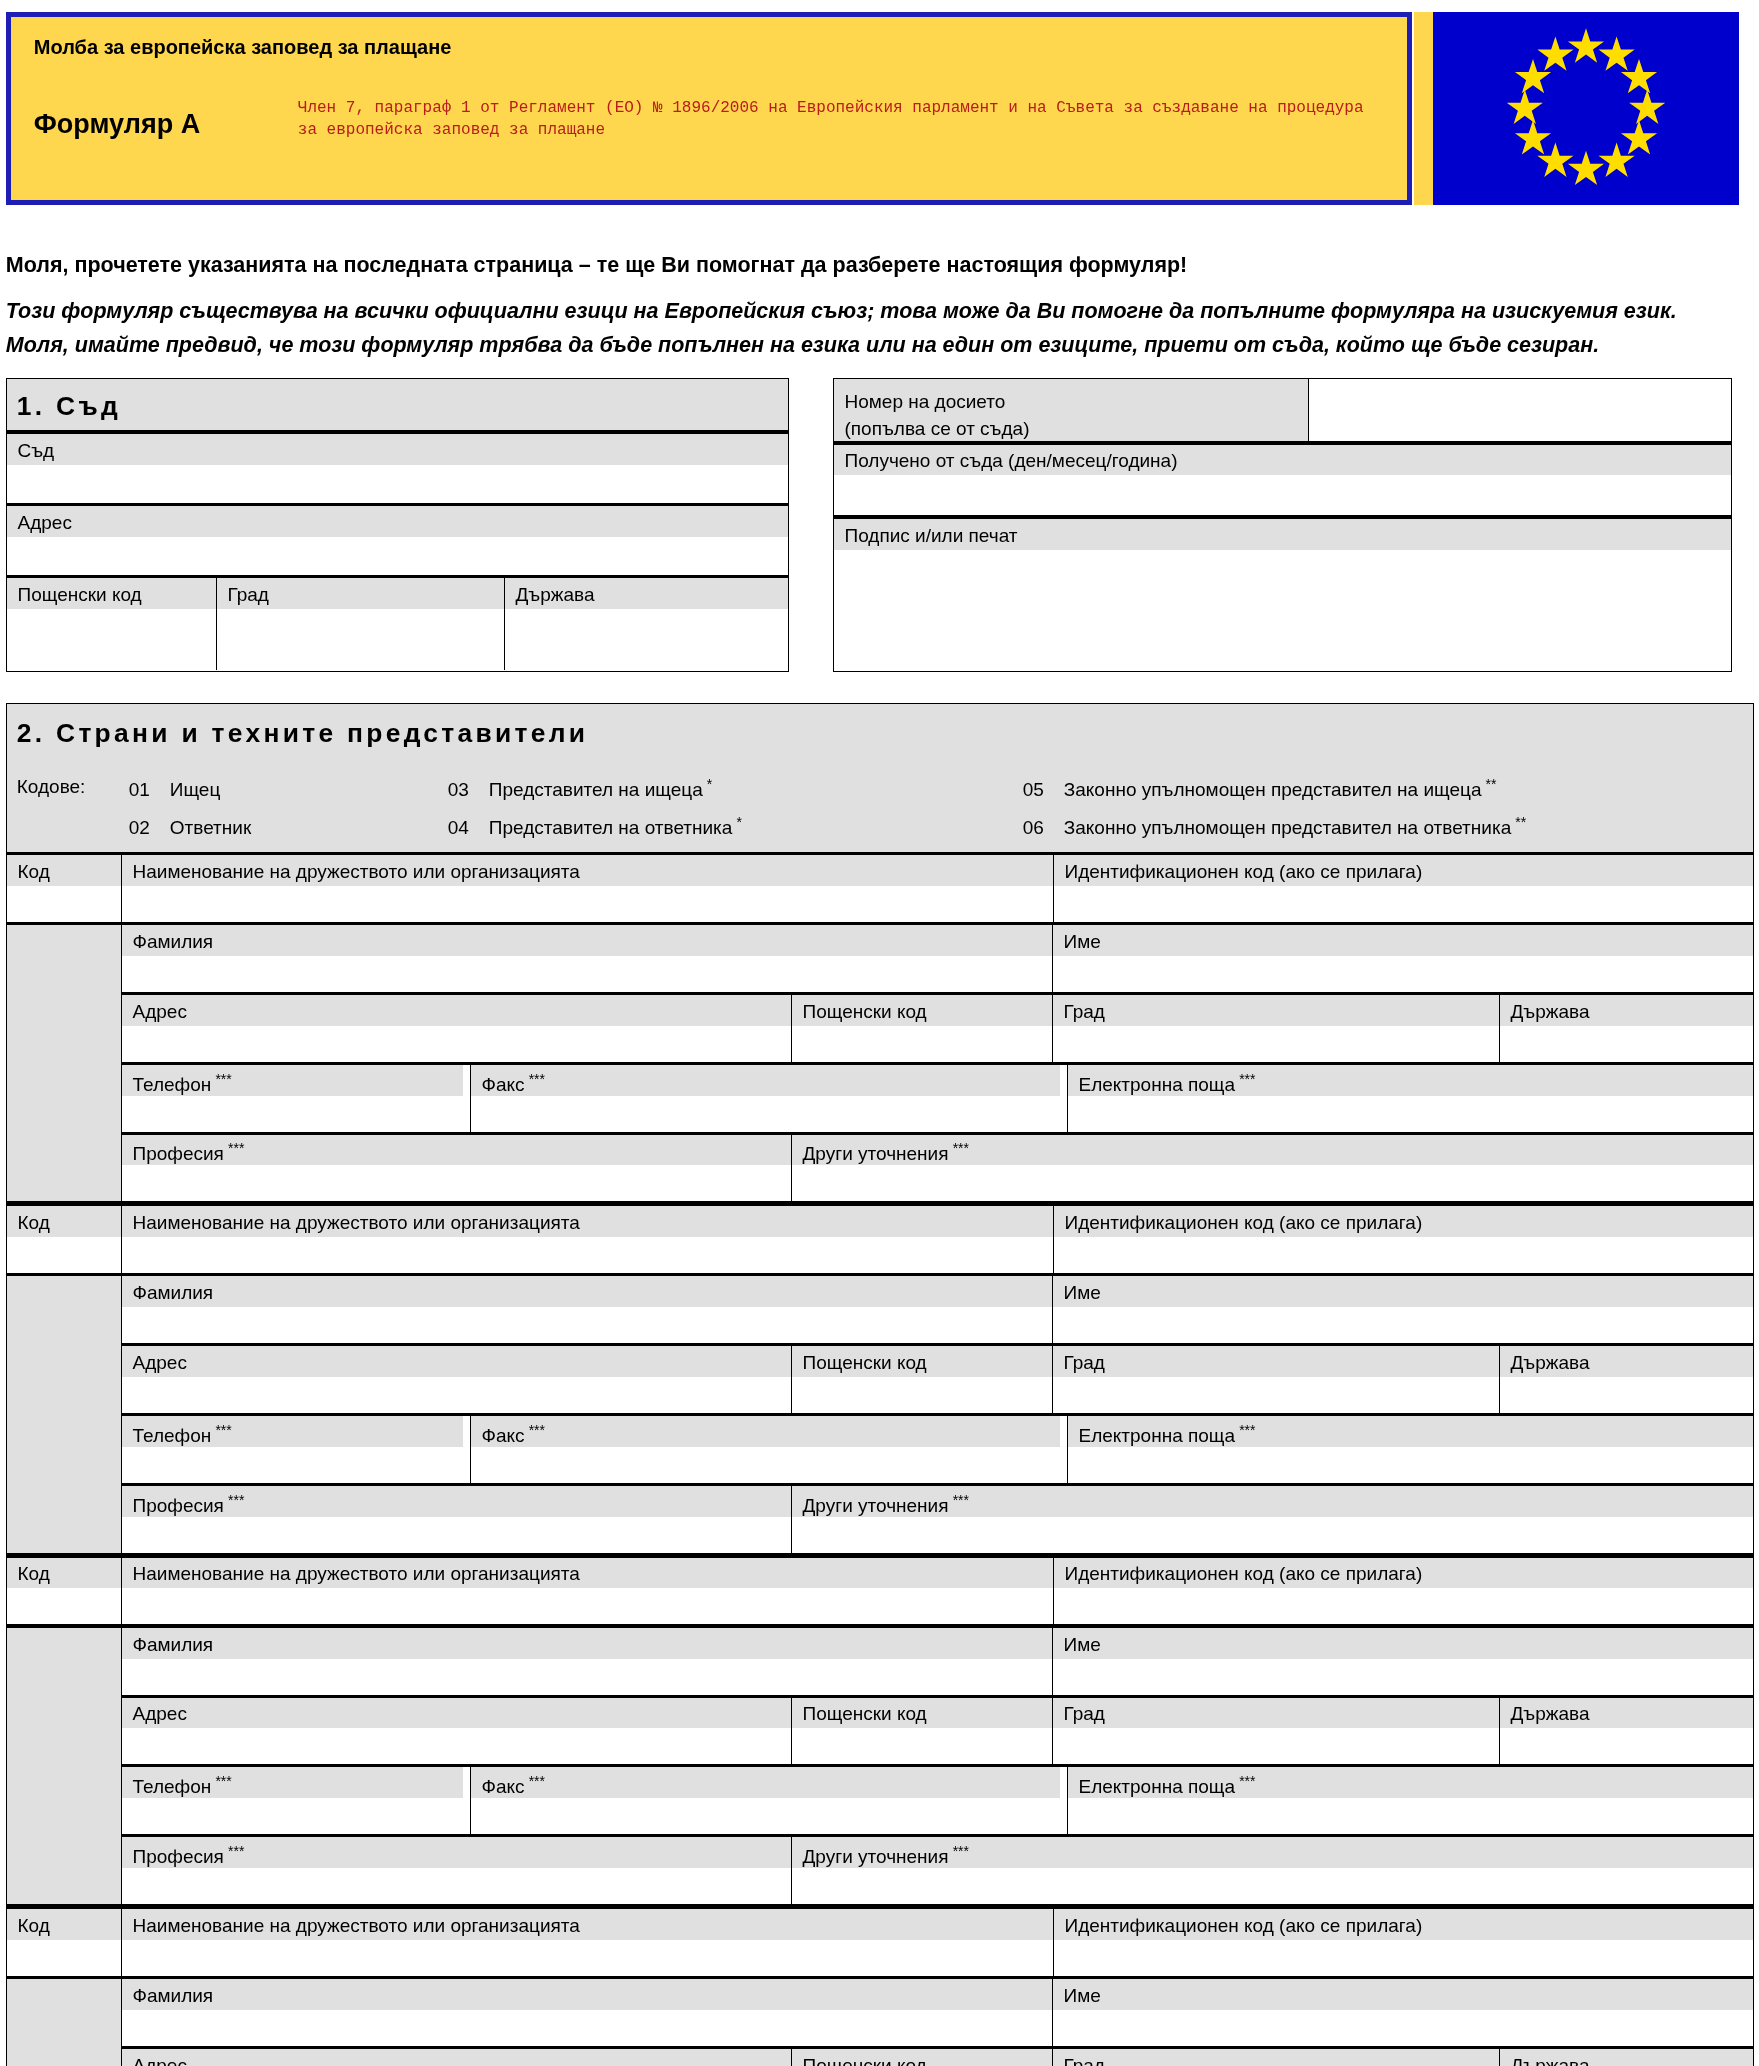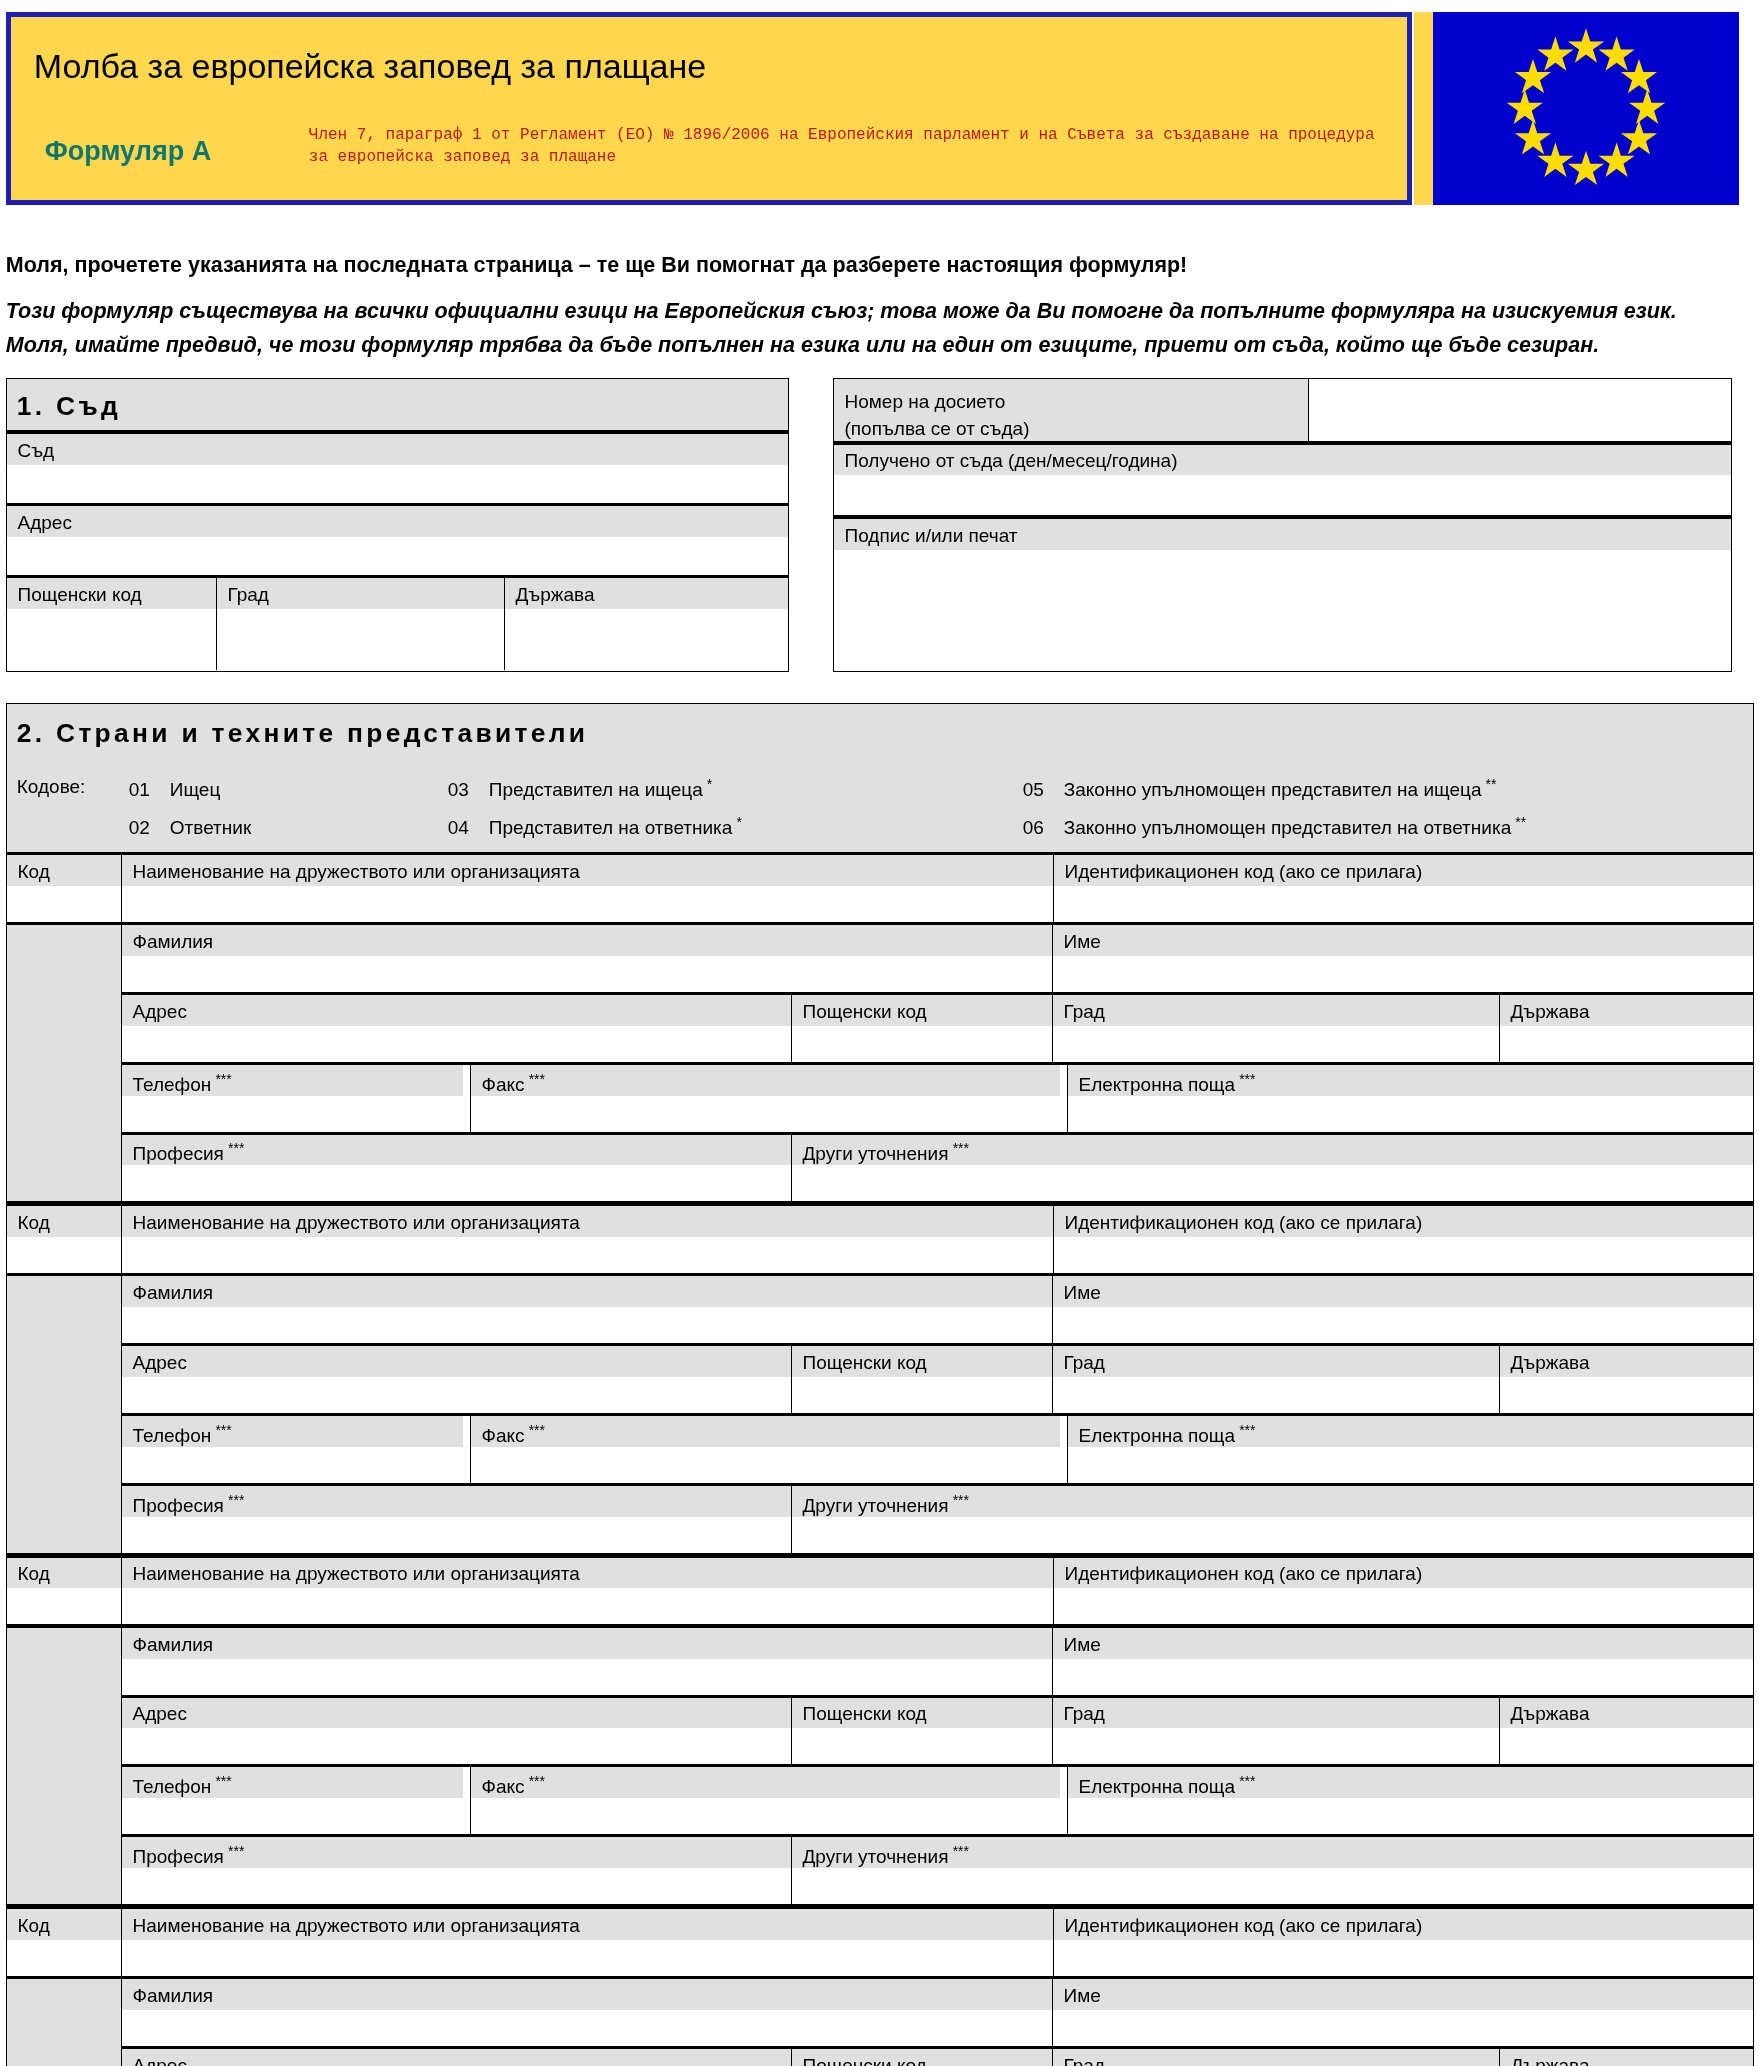--- a/index.html
+++ b/index.html
@@ -2,23 +2,23 @@
 <html style="font-size:6.6px"><head>
 <meta charset="utf-8">
 <style>
   html,body{margin:0;padding:0;background:#fff;}
   body{width:1760px;height:2339px;font-family:"Liberation Sans","DejaVu Sans",sans-serif;color:#000;overflow:hidden;}
   .page{padding:11.6px 5.8px 0 5.8px;box-sizing:border-box;}
 
   
   .hdr-row{display:flex;height:193px;}
   .hdr-yellow{flex:1;background:#FFD74E;border:5.8px solid #1E1EB4;box-sizing:border-box;padding:14px 12.4px 0 23px;}
-  .hdr-title{font-size:34px;font-weight:normal;margin-top:16px;}
+  .hdr-title{font-size:20px;font-weight:bold;margin-top:5px;}
   .hdr-sub{display:flex;margin-top:38px;align-items:flex-start;}
-  .hdr-form-label{width:264px;font-size:27px;font-weight:bold;color:#0f766e;padding-top:12.4px;margin-left:11px;}
+  .hdr-form-label{width:264px;font-size:27px;font-weight:bold;color:#000000;padding-top:12.4px;}
   .hdr-reg{flex:1;font-size:16px;color:#b91c1c;line-height:1.38;max-width:1091px;font-family:Liberation Mono, monospace;}
   .hdr-strip{width:19px;background:#FFD74E;margin-left:2.5px;}
   .hdr-flag{width:306px;background:#0000CC;margin-right:15px;position:relative;}
   .hdr-flag svg{display:block;width:100%;height:100%;}
 
   
   .instr{margin-top:45px;font-size:21.5px;font-weight:bold;line-height:1.42;}
   .instr p{margin:0 0 4.1px 0;}
   .instr p.first{margin-bottom:15.7px;}
   .instr p.it{font-style:italic;}

